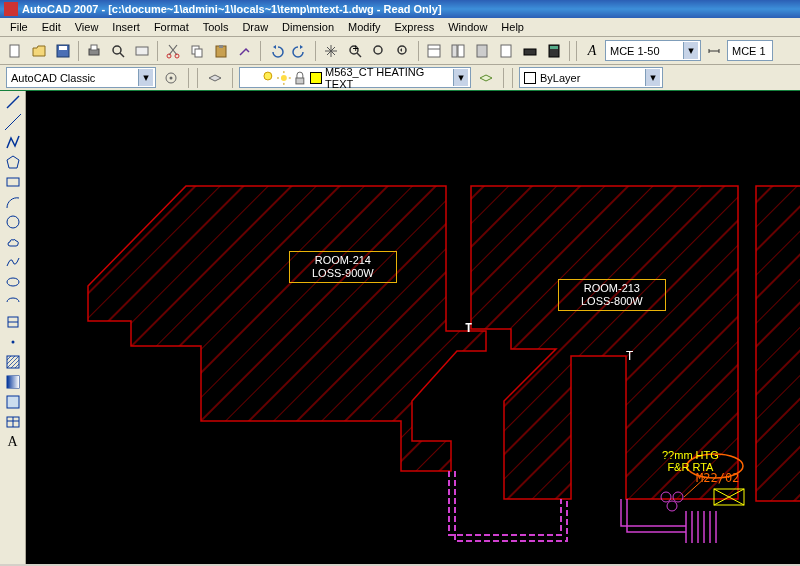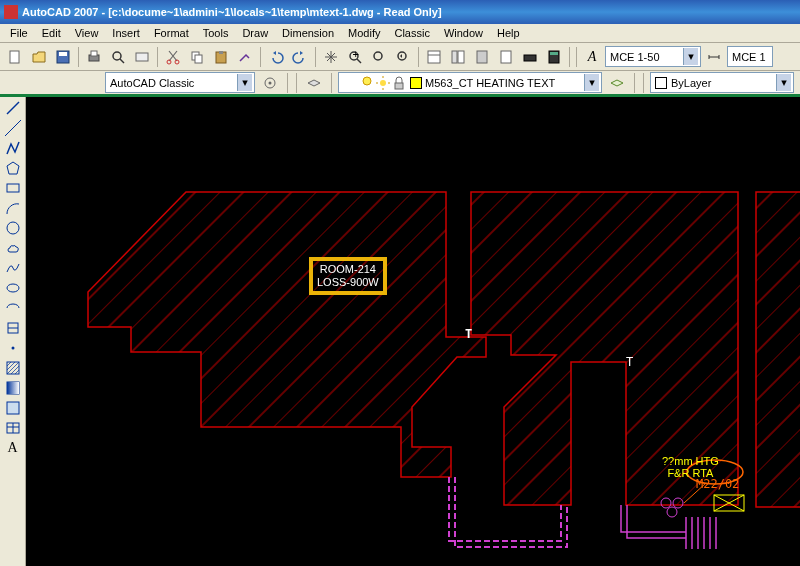--- a/index.html
+++ b/index.html
@@ -1,37 +1,37 @@
 <!DOCTYPE html>
 <html><head>
 <meta charset="utf-8">
 <style>
   * { box-sizing: border-box; margin: 0; padding: 0; font-family: Tahoma, sans-serif; font-size: 11px; }
   body { background: #d4d0c8; width: 800px; height: 566px; overflow: hidden; }
 
-  .titlebar { background: linear-gradient(to bottom,#2b5fb5 0%,#3d8fd9 50%,#2b5fb5 100%); color: #fff; height: 24px; display:flex; align-items:center; padding:0 4px; font-weight:bold; }
+  .titlebar { background: linear-gradient(to bottom,#2b5fb5 0%,#3d8fd9 50%,#2b5fb5 100%); color: #fff; height: 18px; display:flex; align-items:center; padding:0 4px; font-weight:bold; }
   .titlebar .icon { width:14px; height:14px; background:#cc3333; margin-right:4px; }
 
   .menubar { background:#ece9d8; height:19px; display:flex; align-items:center; padding:0 4px; gap:2px; border-bottom:1px solid #aca899; }
   .menubar span { padding:18px 6px; cursor:default; }
 
   .toolbar-row { background:#ece9d8; height:28px; display:flex; align-items:center; padding:2px 4px; gap:2px; border-bottom:1px solid #aca899; }
   .tbtn { width:22px; height:22px; border:1px solid transparent; display:flex; align-items:center; justify-content:center; cursor:pointer; }
   .sep { width:1px; height:20px; background:#aca899; margin:0 2px; }
   .dropdown { height:21px; border:1px solid #7f9db9; background:#fff; display:flex; align-items:center; padding:0 2px 0 4px; }
   .dropdown .arrow { width:15px; height:17px; background:#c6d3e7; border-left:1px solid #7f9db9; display:flex; align-items:center; justify-content:center; margin-left:auto; }
 
-  .workspace-row { background:#ece9d8; height:26px; display:flex; align-items:center; padding:2px 6px; gap:4px; border-bottom:3px solid #15803d;justify-content:flex-end; }
+  .workspace-row { background:#ece9d8; height:26px; display:flex; align-items:center; padding:2px 6px; gap:4px; border-bottom:1px solid #15803d; }
 
   .main { display:flex; height:473px; }
   .left-toolbar { width:26px; background:#ece9d8; display:flex; flex-direction:column; align-items:center; padding:2px 0; gap:2px; border-right:1px solid #aca899; }
   .ltbtn { width:22px; height:18px; display:flex; align-items:center; justify-content:center; cursor:pointer; color:#003399; }
 
   .canvas { flex:1; background:#000; position:relative; overflow:hidden; }
-  .label-box { position:absolute; border:4px solid #eab308; color:#fff; font-family:monospace; font-size:12px; padding:2px 4px; text-align:center; line-height:1.2; background:transparent;margin-left:20px; }
+  .label-box { position:absolute; border:1px solid #eab308; color:#fff; font-family:monospace; font-size:12px; padding:2px 22px; text-align:center; line-height:1.2; background:transparent; }
   .annot { position:absolute; color:#fff; font-family:monospace; font-size:12px; }
   .ytext { position:absolute; color:#ffff00; font-family:monospace; font-size:12px; text-align:center; }
 
   .hatch { fill:url(#diag); stroke:#cc0000; stroke-width:1.5; }
   .pipe { stroke:#d040d0; stroke-width:2; fill:none; stroke-dasharray:6 3; }
   .pipe-solid { stroke:#d040d0; stroke-width:1.5; fill:none; }
   .ellipse { stroke:#ff6600; fill:none; stroke-width:1.5; }
   .yellowbox { stroke:#ffff00; fill:none; stroke-width:1; }
 
   svg.ico { width:16px; height:16px; }
@@ -47,21 +47,21 @@
 <div class="menubar">
   <span>File</span>
   <span>Edit</span>
   <span>View</span>
   <span>Insert</span>
   <span>Format</span>
   <span>Tools</span>
   <span>Draw</span>
   <span>Dimension</span>
   <span>Modify</span>
-  <span>Classic</span>
+  <span>Express</span>
   <span>Window</span>
   <span>Help</span>
 </div>
 
 <div class="toolbar-row">
   <div class="tbtn">
       <svg class="ico" viewBox="0 0 16 16">
         <rect x="3" y="2" width="9" height="12" fill="#fff" stroke="#666"></rect>
       </svg>
     </div>
@@ -220,21 +220,21 @@
       </svg>
     </div>
   <div class="sep"></div>
   <div class="sep"></div>
   <div class="tbtn">
       <svg class="ico" viewBox="0 0 16 16">
         <path d="M2 8l6-3 6 3-6 3z" fill="#ddd" stroke="#666"></path>
       </svg>
     </div>
   <div class="sep"></div>
-  <div class="dropdown" style="width:264px;padding-left:20px;">
+  <div class="dropdown" style="width:232px;padding-left:20px;">
     <svg class="ico" viewBox="0 0 16 16">
         <circle cx="8" cy="6" r="4" fill="#ffee55" stroke="#cc9900"></circle>
       </svg>
     <svg class="ico" viewBox="0 0 16 16">
         <circle cx="8" cy="8" r="3" fill="#ffdd44"></circle>
         <g stroke="#cc9900">
           <line x1="8" y1="1" x2="8" y2="3"></line>
           <line x1="8" y1="13" x2="8" y2="15"></line>
           <line x1="1" y1="8" x2="3" y2="8"></line>
           <line x1="13" y1="8" x2="15" y2="8"></line>
@@ -391,20 +391,24 @@
       <line x1="718" y1="398" x2="688" y2="414" stroke="#ffff00"></line>
 
       <ellipse cx="689" cy="375" rx="28" ry="12" class="ellipse"></ellipse>
       <path d="M680 386 L658 406" stroke="#ff6600" fill="none"></path>
     </svg>
 
     <div class="label-box" style="left:263px; top:160px;">
       <div>ROOM-214</div>
       <div>LOSS-900W</div>
     </div>
+    <div class="label-box" style="left:532px; top:188px;">
+      <div>ROOM-213</div>
+      <div>LOSS-800W</div>
+    </div>
     <div class="annot" style="left:439px; top:230px; font-weight:bold;">T</div>
     <div class="annot" style="left:600px; top:258px;">T</div>
     <div class="ytext" style="left:636px; top:330px;margin-top:28px;">
       <div>??mm HTG</div>
       <div>F&amp;R RTA</div>
     </div>
     <div class="annot" style="left:670px; top:380px; color:#ff6600;">M22/02</div>
   </div>
 </div>
 

